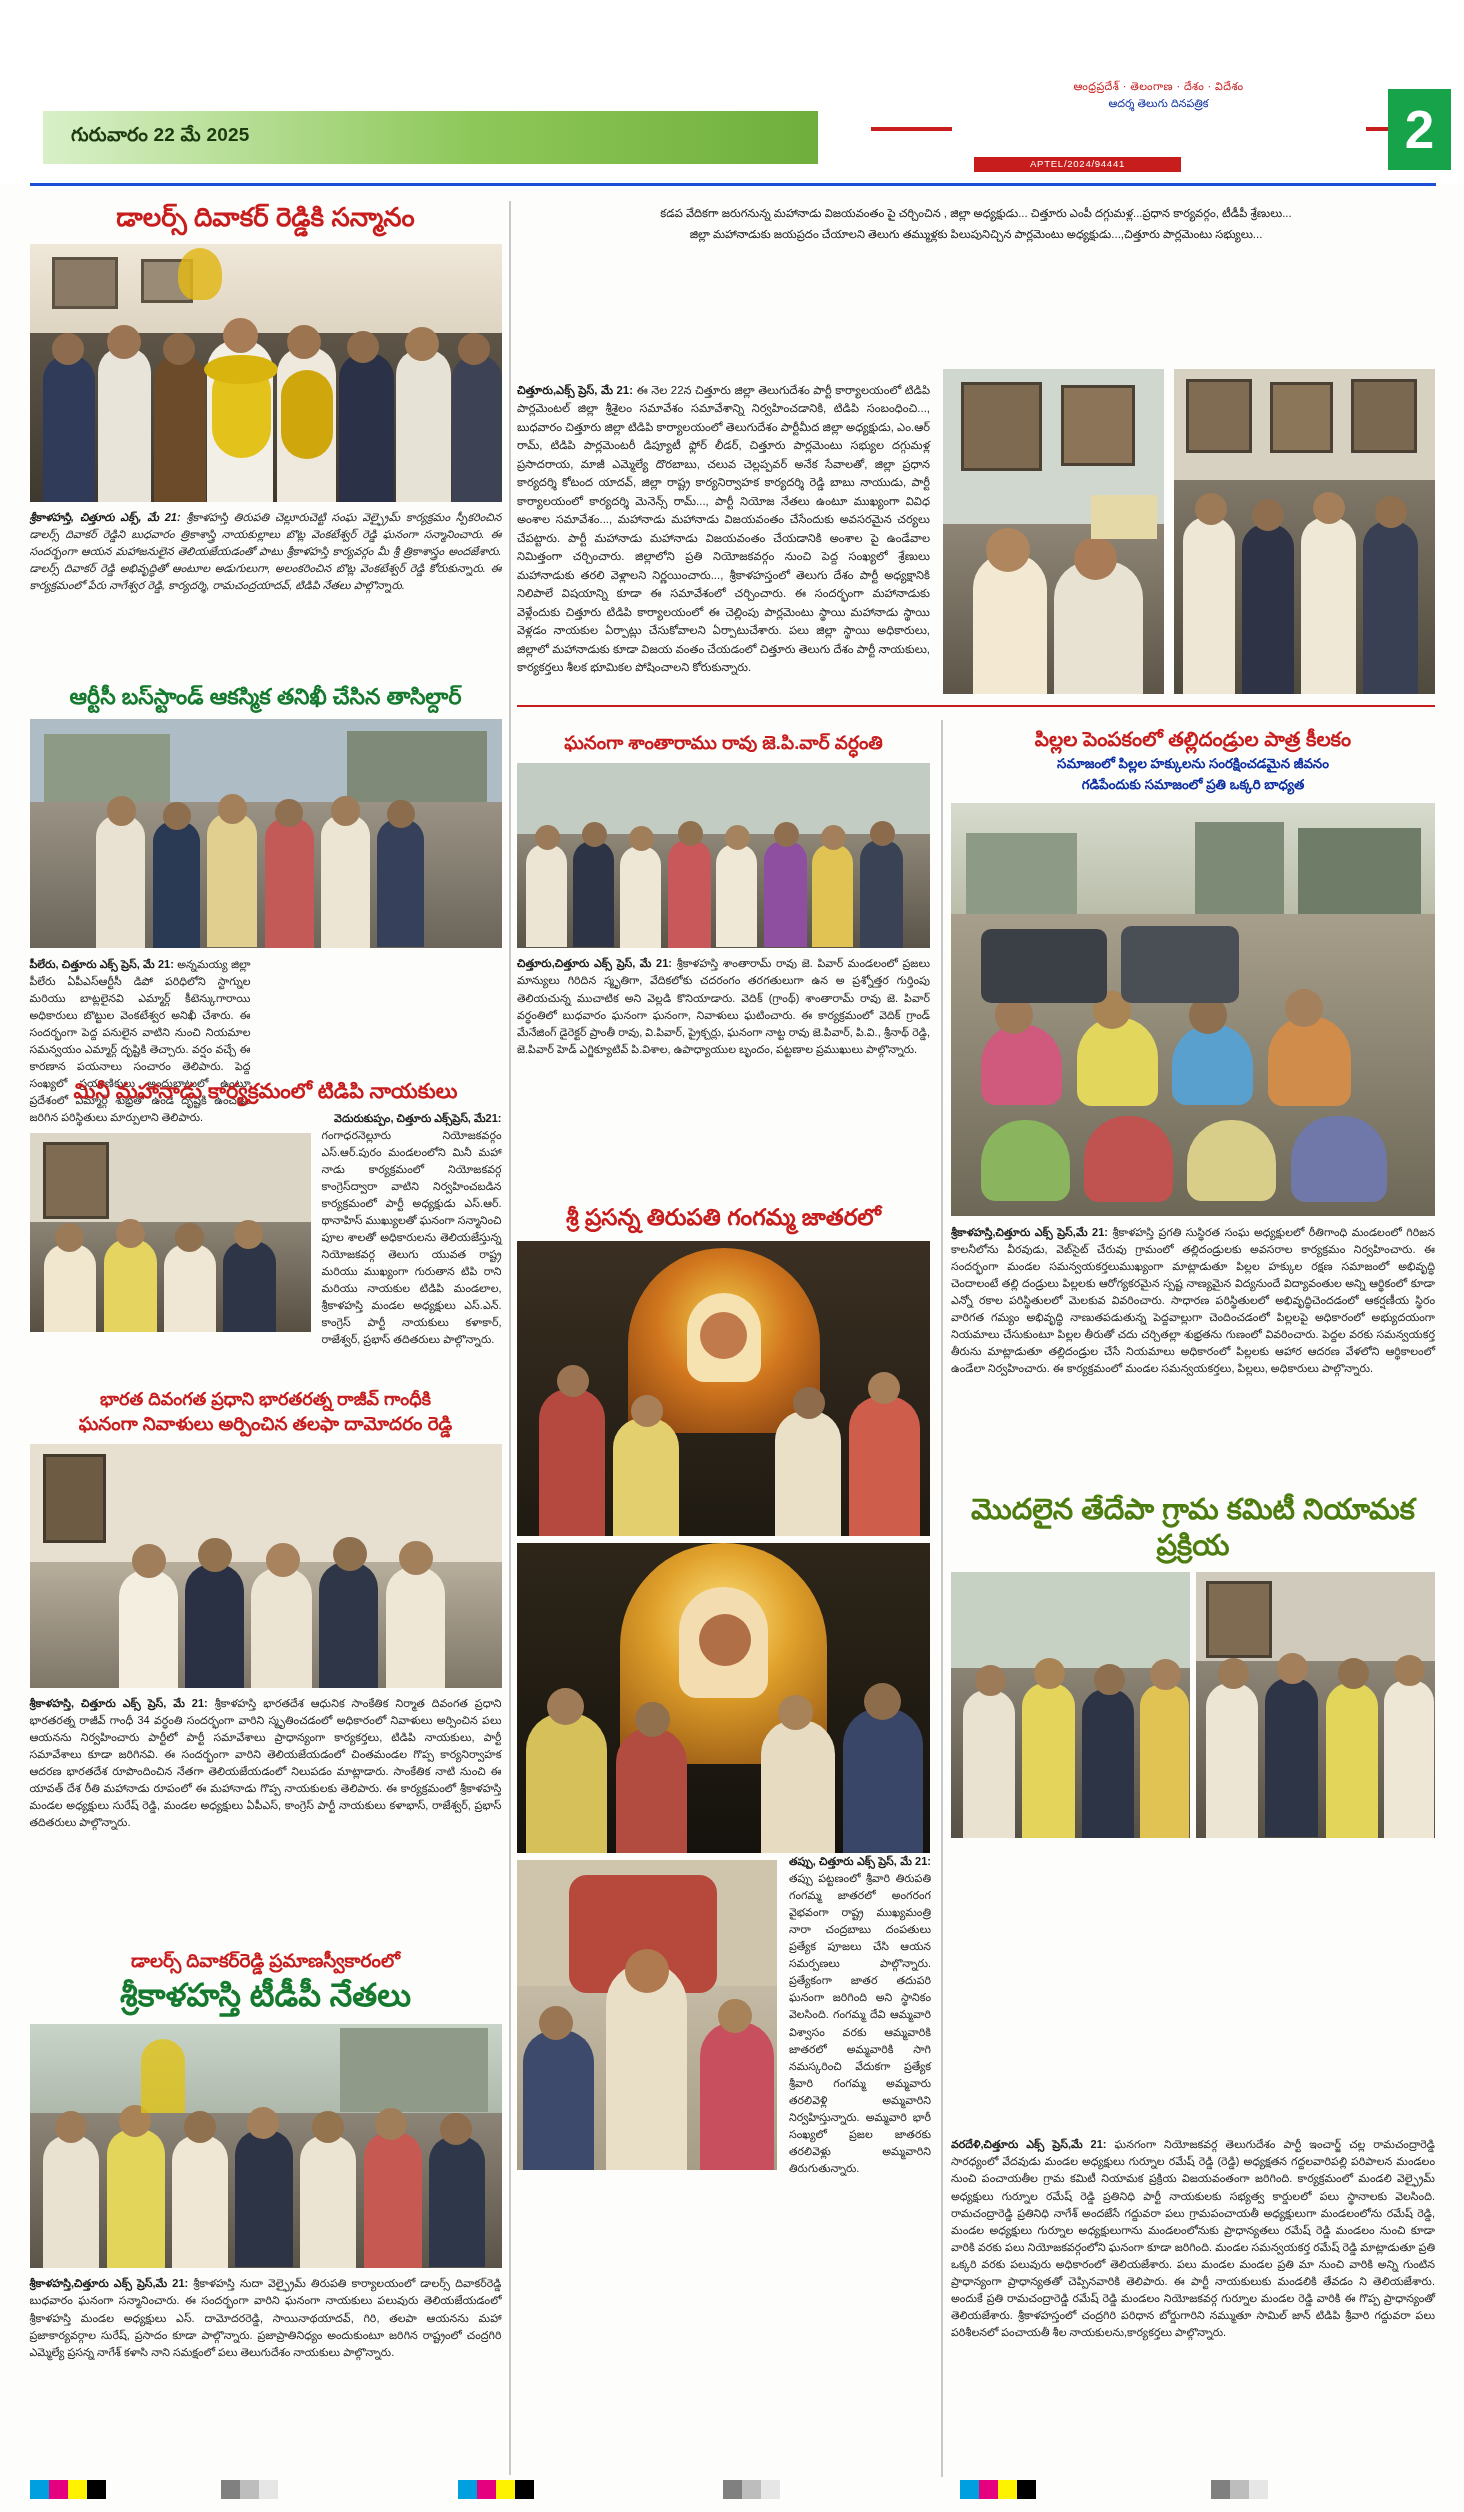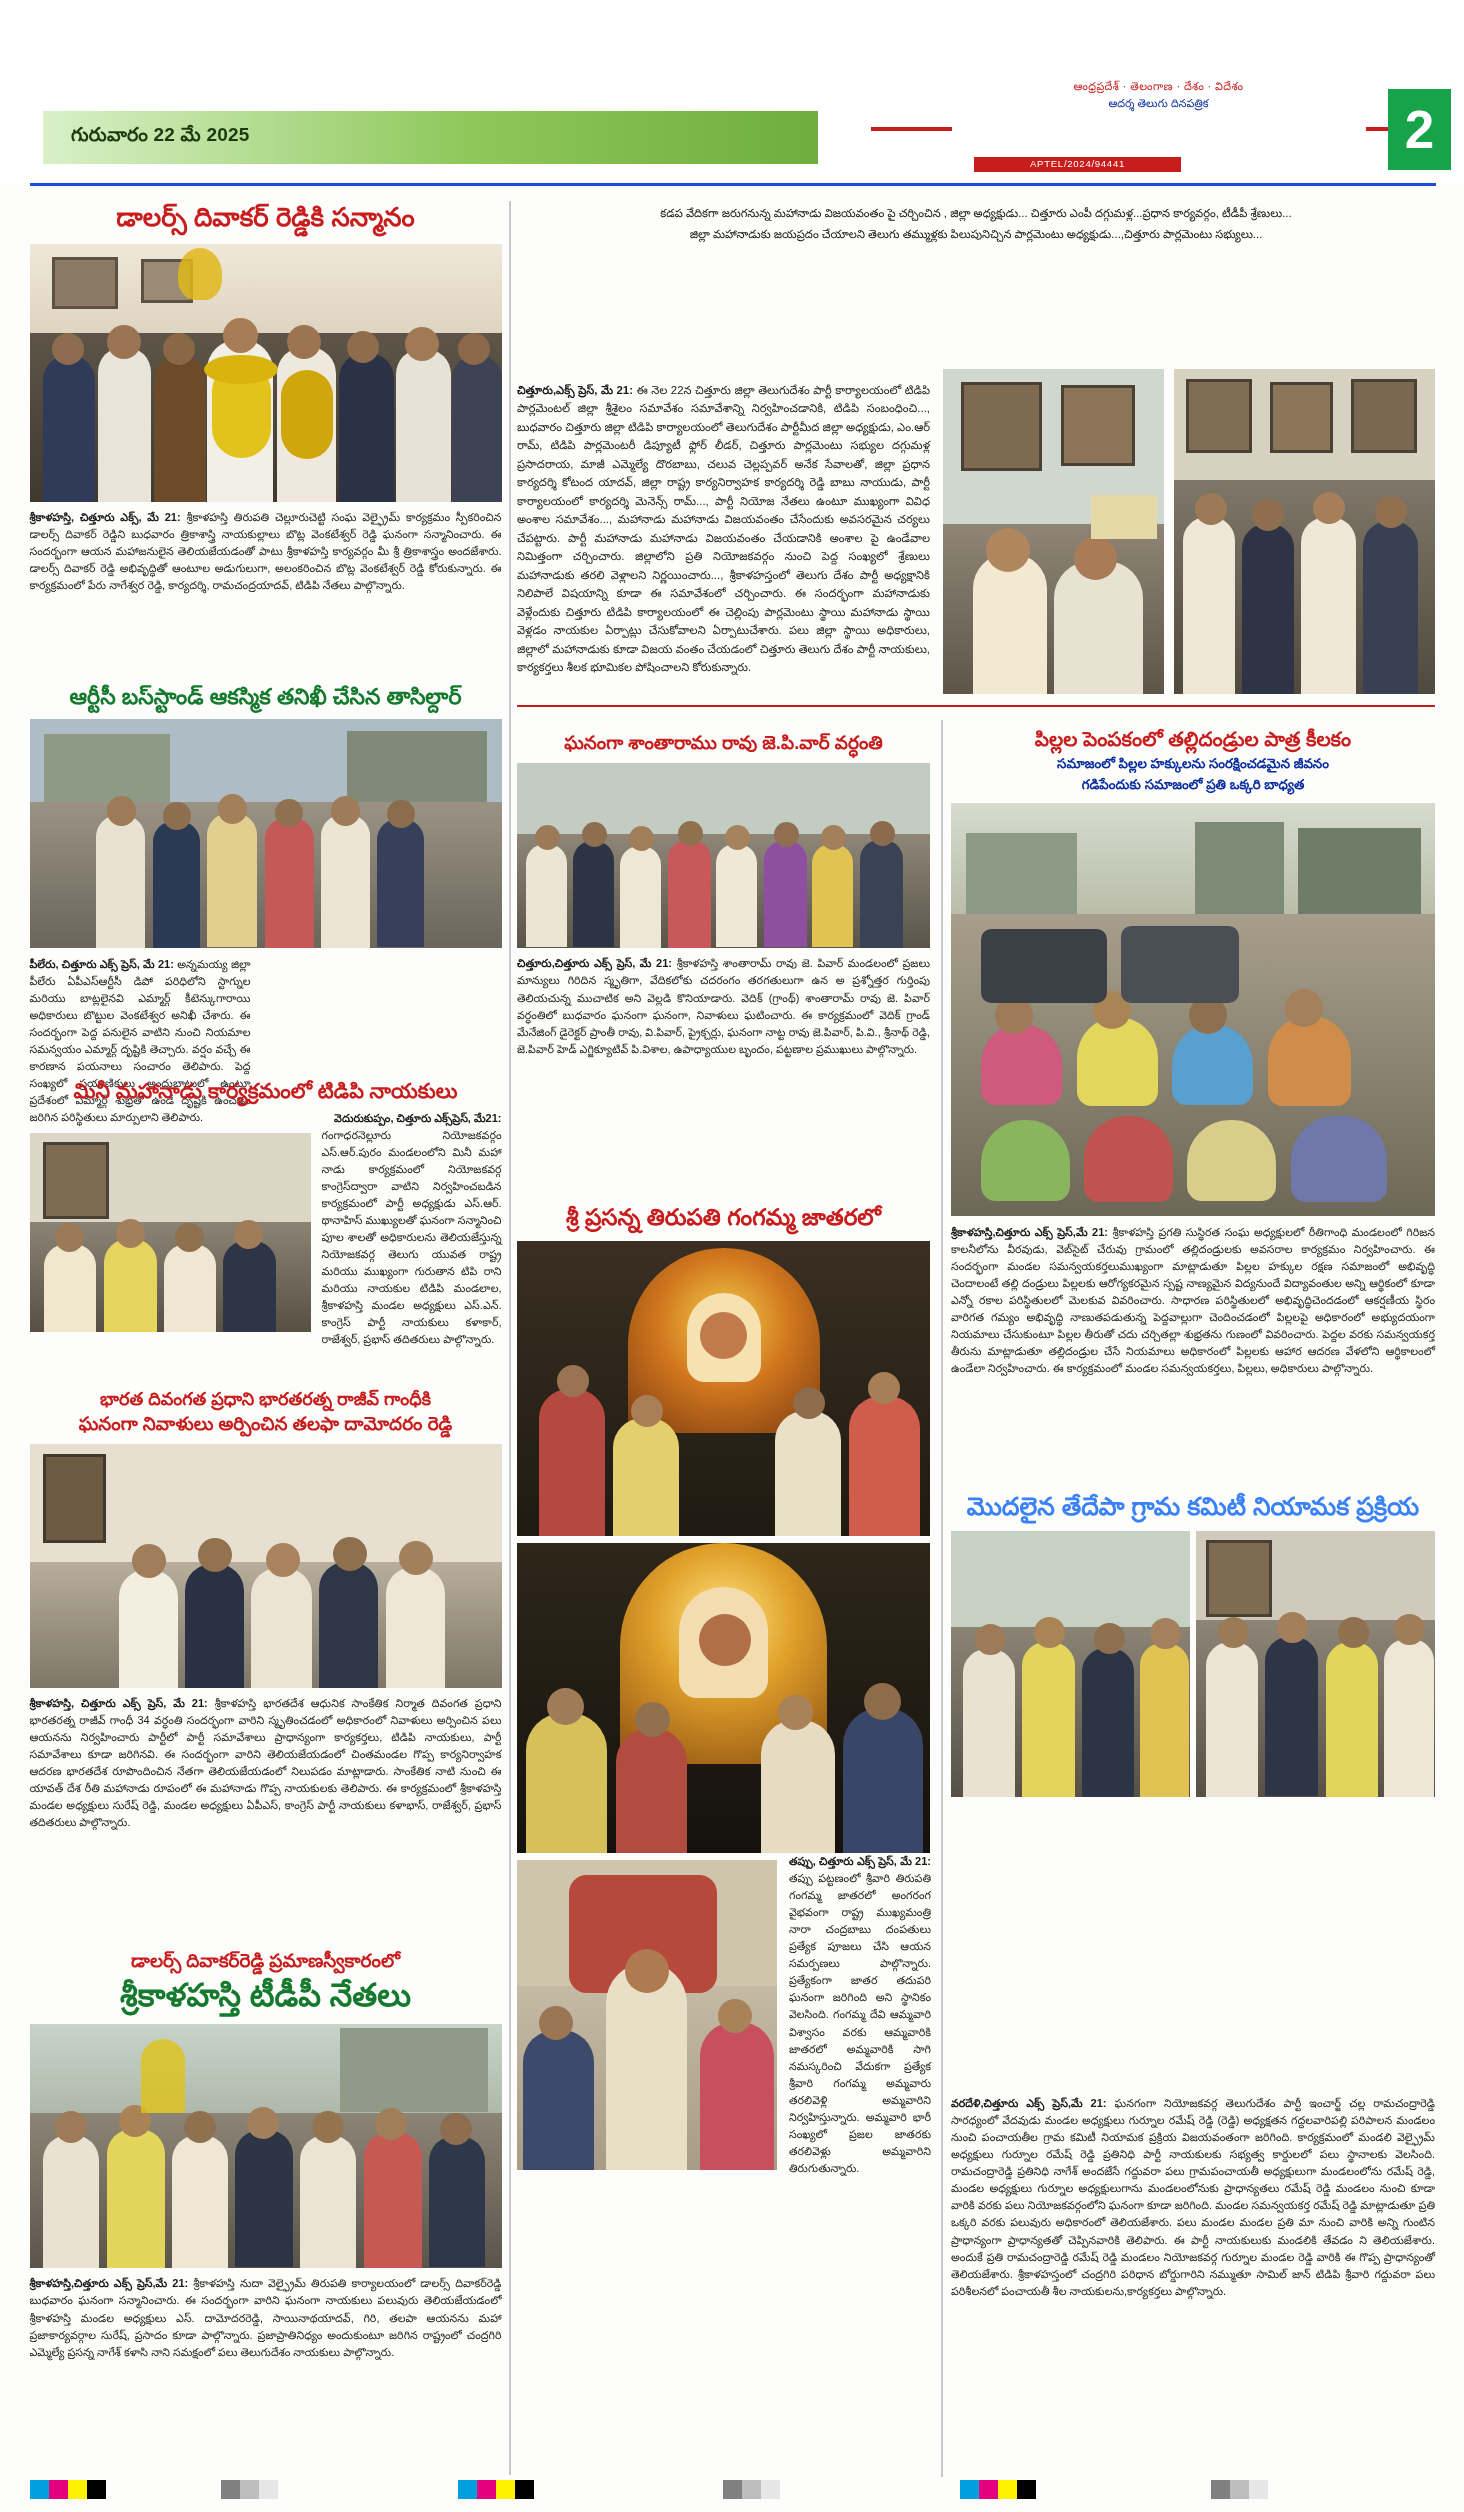--- a/index.html
+++ b/index.html
@@ -115,21 +115,21 @@
       <div class="pf" style="left:77px;top:81px;width:34px;height:34px;background:#9b7553;border-radius:50%;"></div>
       <div class="pf" style="left:133px;top:89px;width:32px;height:32px;background:#8a6747;border-radius:50%;"></div>
       <div class="pf" style="left:193px;top:74px;width:35px;height:35px;background:#a87c57;border-radius:50%;"></div>
       <div class="pf" style="left:257px;top:81px;width:34px;height:34px;background:#9c7450;border-radius:50%;"></div>
       <div class="pf" style="left:317px;top:87px;width:32px;height:32px;background:#8f6c4c;border-radius:50%;"></div>
       <div class="pf" style="left:375px;top:83px;width:34px;height:34px;background:#a07a55;border-radius:50%;"></div>
       <div class="pf" style="left:428px;top:89px;width:32px;height:32px;background:#8b6849;border-radius:50%;"></div>
       <div class="pf" style="left:148px;top:4.4px;width:44px;height:52px;background:#e0b71a;border-radius:50% 50% 40% 40%;opacity:.85;"></div>
     </div>
 
-    <div class="cap" style="margin-top:7.4px;">
+    <div class="cap" style="margin-top:7.4px;font-style:italic;">
       <span class="bold">శ్రీకాళహస్తి, చిత్తూరు ఎక్స్, మే 21:</span>
       <span>శ్రీకాళహస్తి తిరుపతి చెల్లూరుచెట్టి సంఘ వెల్ఫ్రైమ్ కార్యక్రమం స్పీకరించిన డాలర్స్ దివాకర్ రెడ్డిని బుధవారం త్రికాశాస్త్రి నాయకుల్లాలు బొట్ల వెంకటేశ్వర్ రెడ్డి ఘనంగా సన్మానించారు. ఈ సందర్భంగా ఆయన మహాజనులైన తెలియజేయడంతో పాటు శ్రీకాళహస్తి కార్యవర్గం మీ శ్రీ త్రికాశాస్త్రం అందజేశారు. డాలర్స్ దివాకర్ రెడ్డి అభివృద్ధితో ఆంటూల అడుగులుగా, అలంకరించిన బొట్ల వెంకటేశ్వర్ రెడ్డి కోరుకున్నారు. ఈ కార్యక్రమంలో పేరు నాగేశ్వర రెడ్డి, కార్యదర్శి, రామచంద్రయాదవ్, టిడిపి నేతలు పాల్గొన్నారు.</span>
     </div>
   </div>
 
   <div style="position:absolute;left:517px;top:198px;width:918px;">
     <div style="margin-top:7.4px;">
       <div class="center" style="font-size:11.4px;color:#111;line-height:1.5;">కడప వేదికగా జరుగనున్న మహానాడు విజయవంతం పై చర్చించిన , జిల్లా అధ్యక్షుడు... చిత్తూరు ఎంపీ దగ్గుమళ్ల...ప్రధాన కార్యవర్గం, టీడీపీ శ్రేణులు...</div>
       <div class="center" style="font-size:11.4px;color:#111;line-height:1.5;margin-top:3px;">జిల్లా మహానాడుకు జయప్రదం చేయాలని తెలుగు తమ్ముళ్లకు పిలుపునిచ్చిన పార్లమెంటు అధ్యక్షుడు...,చిత్తూరు పార్లమెంటు సభ్యులు...</div>
     </div>
@@ -383,21 +383,21 @@
       <div class="pf" style="left:22px;top:146px;width:34px;height:34px;background:#9a7654;border-radius:50%;"></div>
       <div class="pf" style="left:201px;top:139px;width:34px;height:34px;background:#a88259;border-radius:50%;"></div>
     </div>
     <div class="cap" style="margin-left:272px;width:142px;">
       <span class="bold">తప్పు, చిత్తూరు ఎక్స్ ప్రెస్, మే 21:</span>
       <span>తప్పు పట్టణంలో శ్రీవారి తిరుపతి గంగమ్మ జాతరలో అంగరంగ వైభవంగా రాష్ట్ర ముఖ్యమంత్రి నారా చంద్రబాబు దంపతులు ప్రత్యేక పూజలు చేసి ఆయన సమర్పణలు పాల్గొన్నారు. ప్రత్యేకంగా జాతర తదుపరి ఘనంగా జరిగింది అని స్థానికం వెలసింది. గంగమ్మ దేవి ఆమ్మవారి విశ్వాసం వరకు ఆమ్మవారికి జాతరలో అమ్మవారికి సాగి నమస్కరించి వేదుకగా ప్రత్యేక శ్రీవారి గంగమ్మ అమ్మవారు తరలివెళ్లి అమ్మవారిని నిర్వహిస్తున్నారు. అమ్మవారి భారీ సంఖ్యలో ప్రజల జాతరకు తరలివెళ్లు అమ్మవారిని తిరుగుతున్నారు.</span>
     </div>
   </div>
 
   <div style="position:absolute;left:951px;top:1491px;width:484px;">
-    <div class="hl" style="font-size:25px;color:#3b82f6;">మొదలైన తేదేపా గ్రామ కమిటీ నియామక ప్రక్రియ</div>
+    <div class="hl" style="font-size:29px;color:#4d7c0f;">మొదలైన తేదేపా గ్రామ కమిటీ నియామక ప్రక్రియ</div>
 
     <div style="margin-top:8.9px;">
       <div class="photo" style="width:239px;height:266px;float:left;">
         <div class="pf" style="inset:0;background:linear-gradient(180deg,#cfd5cb,#8d897a);"></div>
         <div class="pf" style="left:0;top:0;width:239px;height:96px;background:#c6d0c3;"></div>
         <div class="pf" style="left:0;top:96px;width:239px;height:170px;background:linear-gradient(180deg,#8b8475,#565046);"></div>
         <div class="pf" style="left:11.8px;top:118px;width:52px;height:148px;background:#e9e2d0;border-radius:23.6px 23.6px 0 0;"></div>
         <div class="pf" style="left:71px;top:111px;width:53px;height:155px;background:#e5d45c;border-radius:23.6px 23.6px 0 0;"></div>
         <div class="pf" style="left:131px;top:117px;width:52px;height:149px;background:#2d3446;border-radius:23.6px 23.6px 0 0;"></div>
         <div class="pf" style="left:189px;top:112px;width:49px;height:154px;background:#e0c352;border-radius:22px 22px 0 0;"></div>

